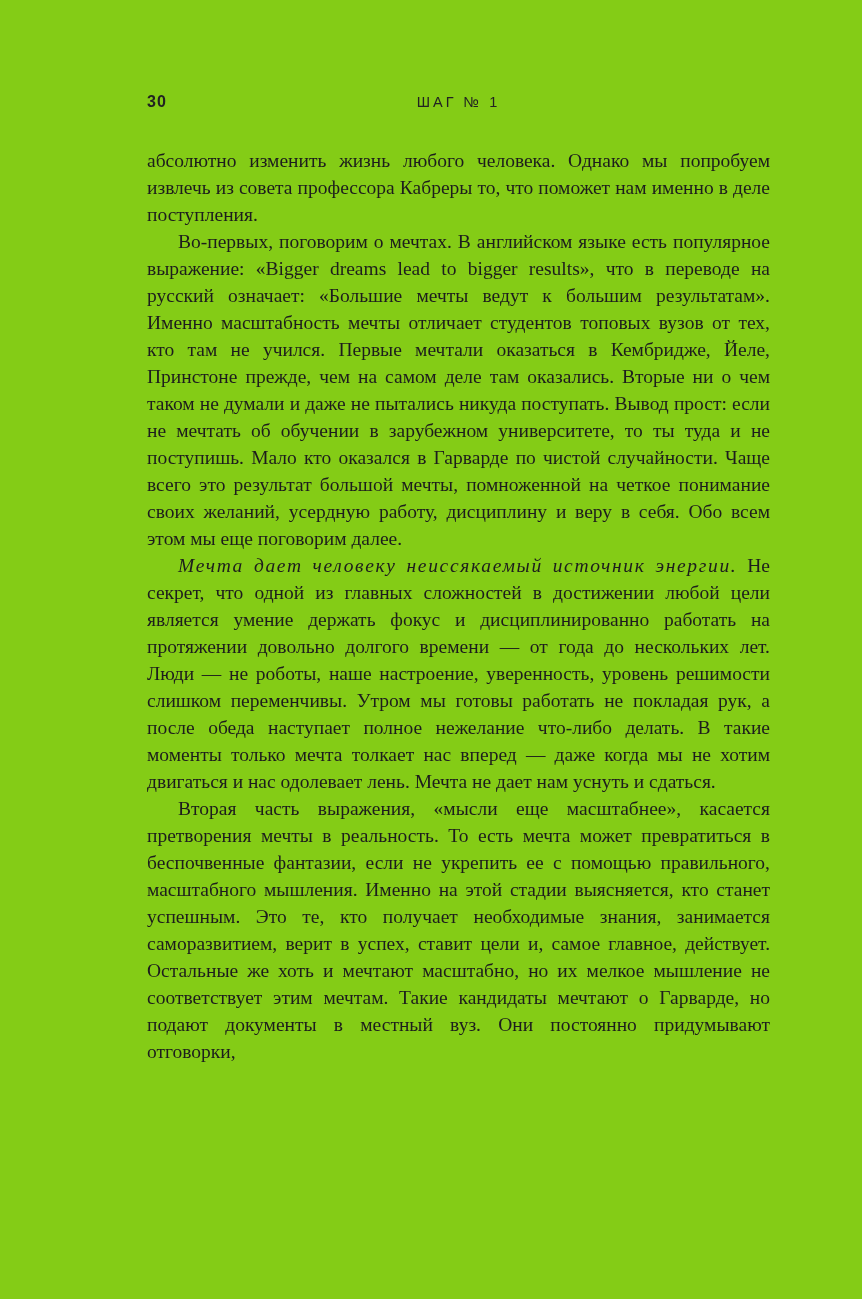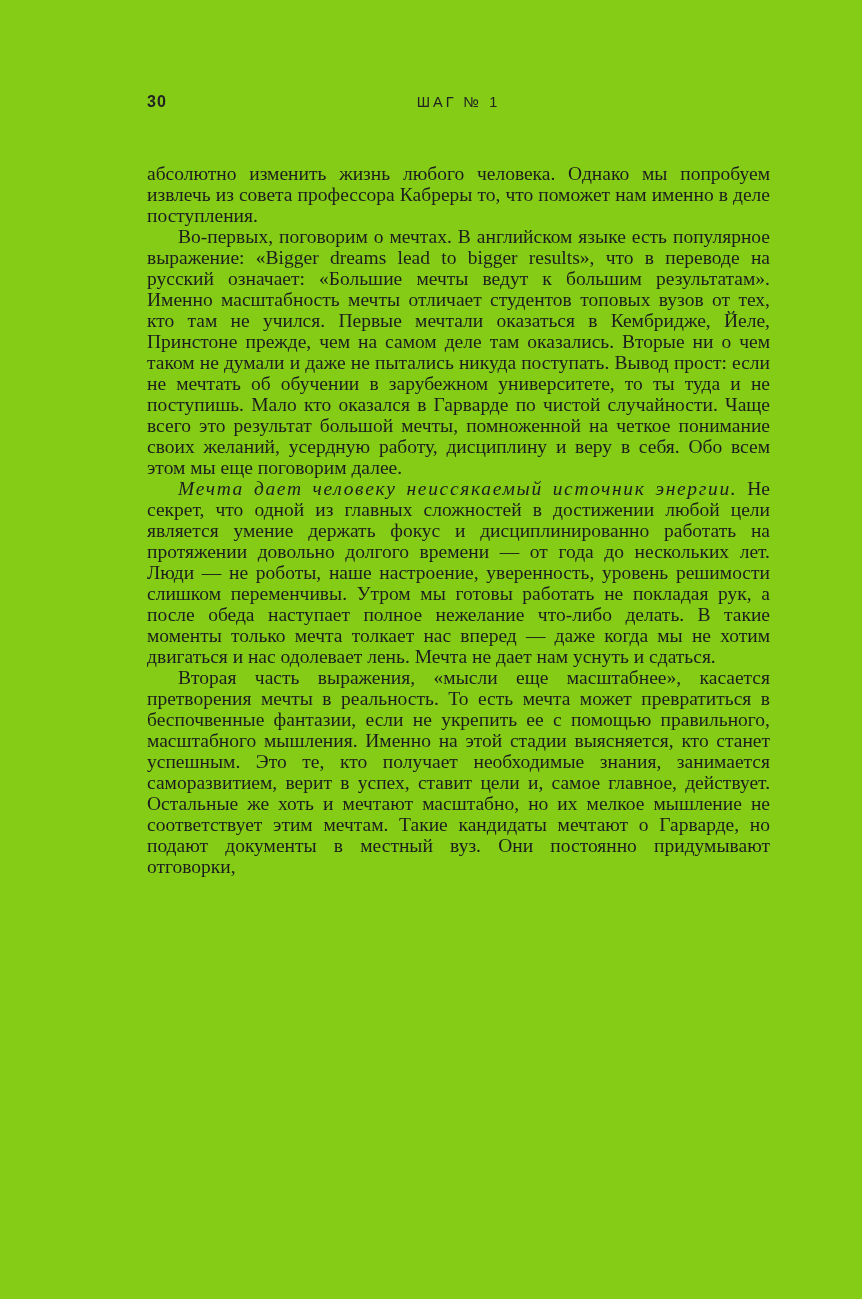--- a/index.html
+++ b/index.html
@@ -38,26 +38,26 @@
     top: 1px;
     transform: translateX(-50%);
     font-size: 14.5px;
     font-weight: 400;
     letter-spacing: 3px;
     color: #222222;
     white-space: nowrap;
   }
   .text-block {
     position: absolute;
-    top: 163px;
+    top: 147px;
     left: 147px;
     width: 623px;
     font-family: "Liberation Serif", "DejaVu Serif", serif;
     font-size: 19.5px;
-    line-height: 21px;
+    line-height: 27px;
     text-align: justify;
     color: #1d1d1d;
     hyphens: auto;
     -webkit-hyphens: auto;
   }
   .para {
     margin: 0;
     padding: 0;
   }
   .para.indent {

